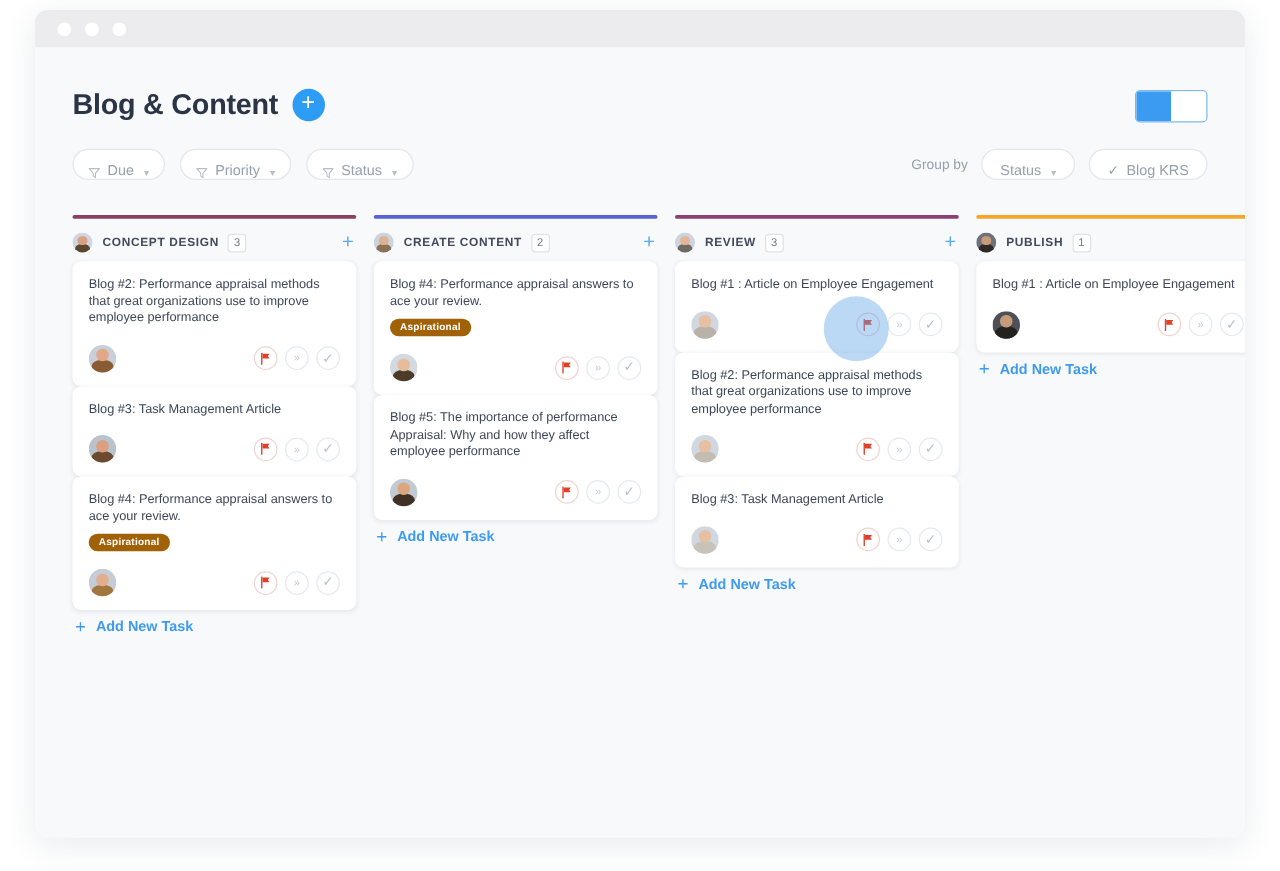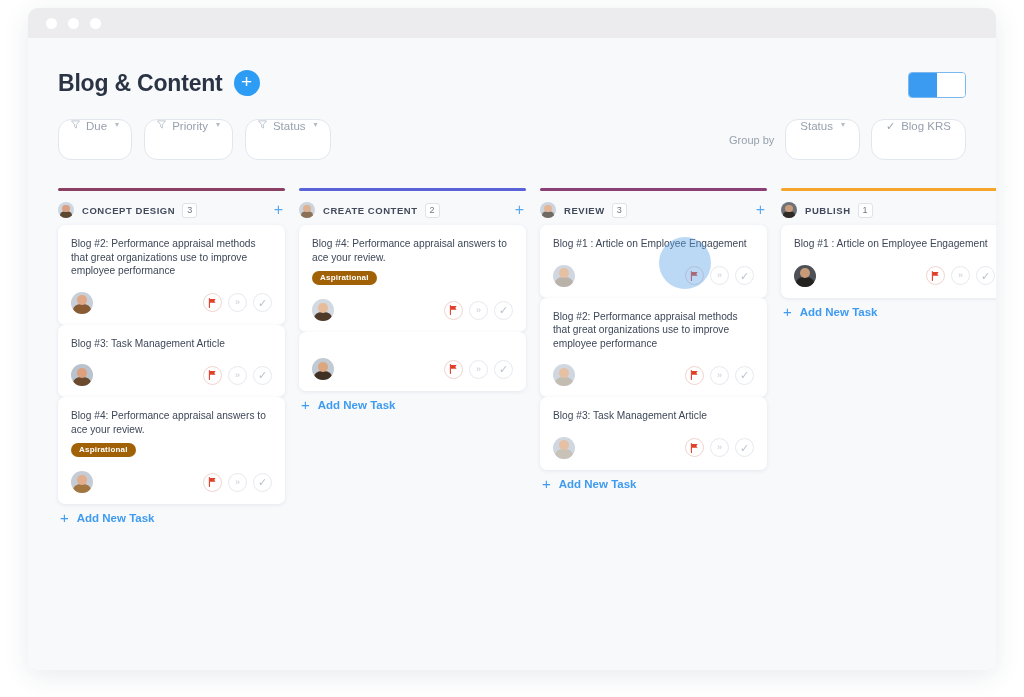--- a/index.html
+++ b/index.html
@@ -37,21 +37,21 @@
     padding: 0 30px;
   }
 
   
   #page-header {
     display: flex;
     align-items: flex-start;
     justify-content: space-between;
     padding-top: 32px;
   }
-  #title-row { display: flex; gap: 11px; }
+  #title-row { display: flex; align-items: center; gap: 11px; }
   #page-title {
     font-size: 23px;
     font-weight: bold;
     color: #2b3445;
     letter-spacing: -0.2px;
   }
   #add-project-button {
     width: 26px; height: 26px;
     border-radius: 50%;
     background: #2d9cf5;
@@ -78,26 +78,26 @@
 
   
   #filter-bar {
     display: flex;
     align-items: center;
     justify-content: space-between;
     margin-top: 21px;
   }
   #filters-left { display: flex; gap: 12px; }
   .pill {
-    height: 41px;
+    height: 25px;
     border: 1px solid #e2e7ee;
     border-radius: 13px;
     background: #ffffff;
     display: flex;
-    align-items: flex-start;
+    align-items: flex-end;
     gap: 6px;
     padding: 0 12px;
     font-size: 11.5px;
     color: #97a0ad;
     cursor: pointer;
     white-space: nowrap;
   }
   .pill .caret { font-size: 8px; color: #b4bcc7; margin-left: 2px; }
   .funnel { display: inline-block; line-height: 0; }
   #filters-right { display: flex; align-items: center; gap: 11px; }
@@ -445,20 +445,21 @@
                 </span>
                 <span class="act-btn">
                   <span class="chev">»</span>
                 </span>
                 <span class="act-btn">
                   <span class="tick">✓</span>
                 </span>
               </span>
             </div></div>
           <div class="card">
+            <div class="card-title">Blog #5: The importance of performance Appraisal: Why and how they affect employee performance</div>
             <div class="card-footer">
               <span class="card-avatar">
                 <span class="face">
                   <span class="bg" style="background:#c2cad4"></span>
                   <span class="body" style="background:#3f3224"></span>
                   <span class="head" style="background:#dca77f"></span>
                 </span>
               </span>
               <span class="actions">
                 <span class="act-btn flag">

